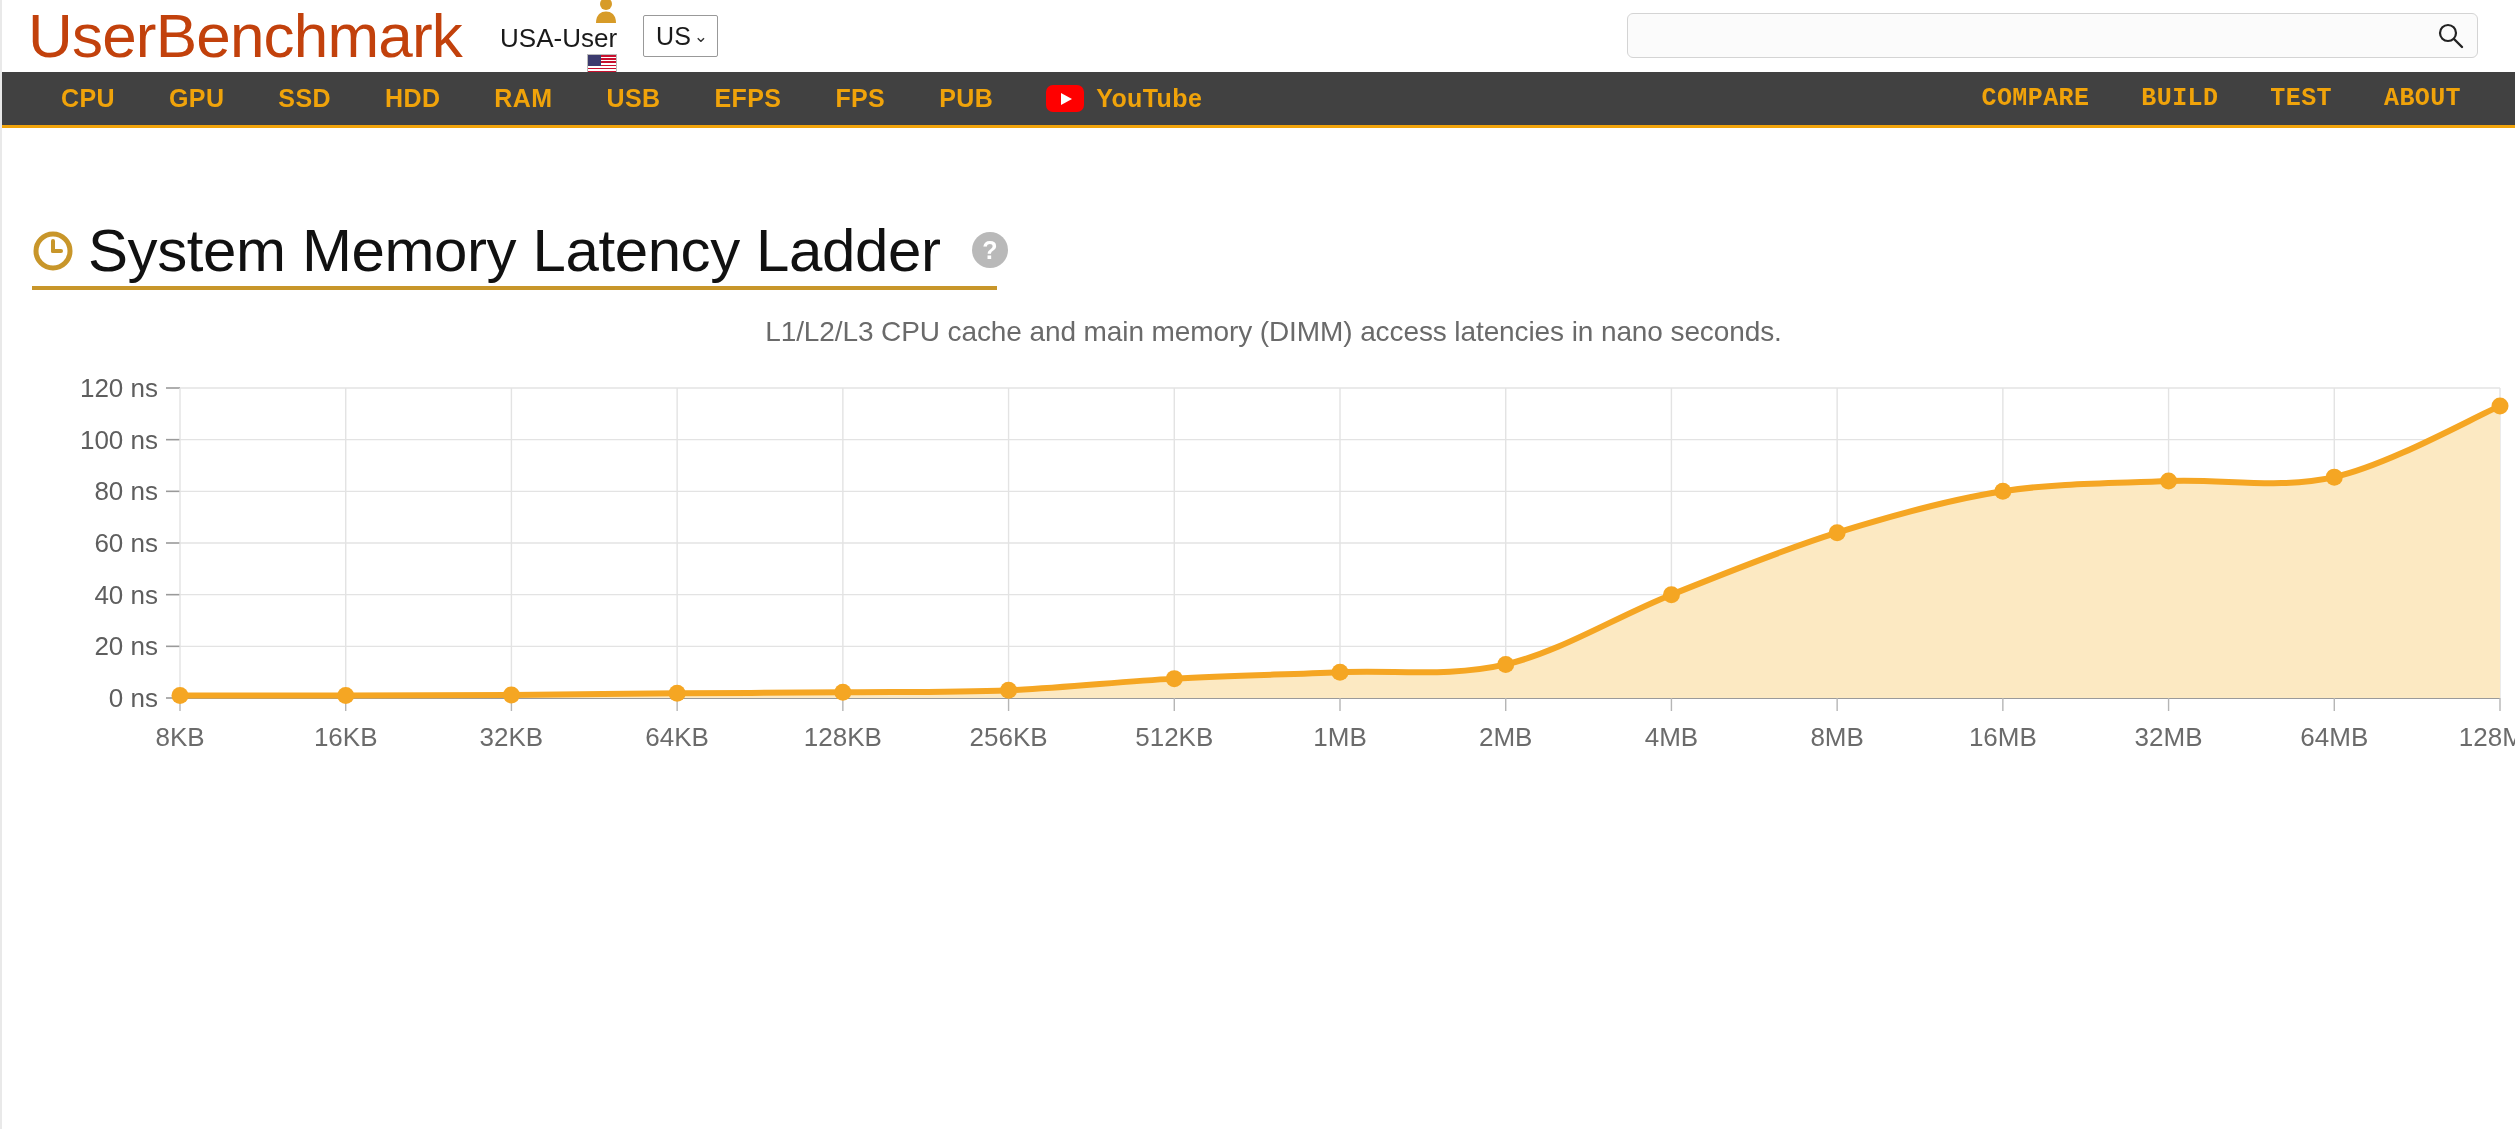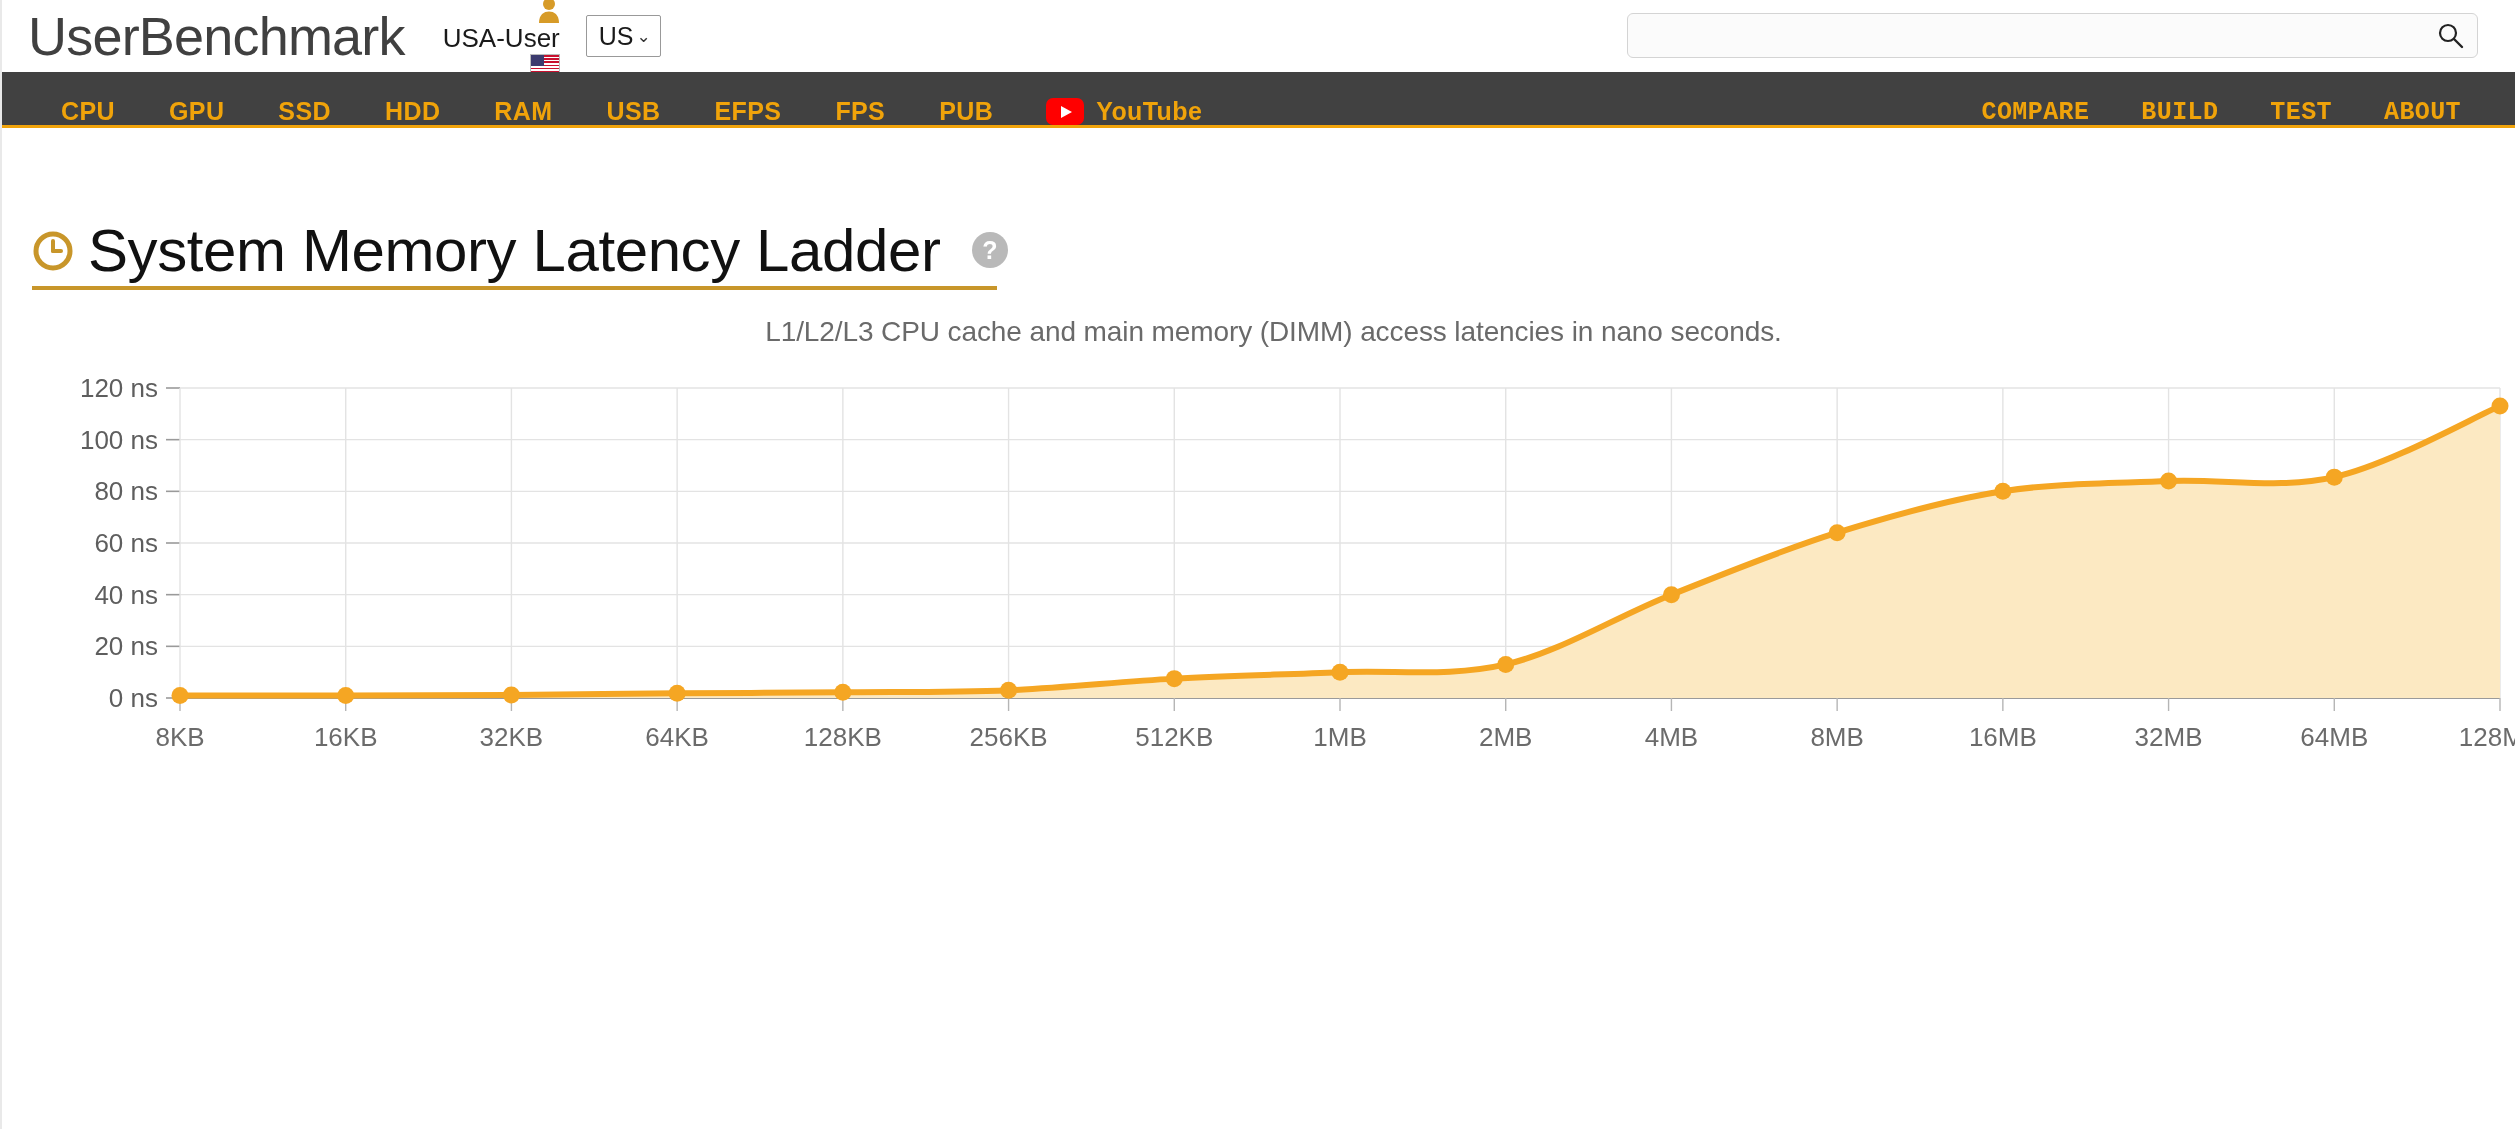--- a/index.html
+++ b/index.html
@@ -13,23 +13,23 @@
 
   
   .header {
     position: absolute; top: 0; left: 0;
     width: 2515px; height: 72px;
     background: #ffffff;
     display: flex; align-items: center;
   }
   .logo {
     margin-left: 28px;
-    font-size: 54px;
+    font-size: 62px;
     font-weight: 400;
-    color: #404040;
+    color: #c2410c;
     letter-spacing: -0.8px;
     line-height: 1;
     font-family: "Liberation Sans", sans-serif;
   }
   .user-block {
     display: flex; align-items: flex-end;
     margin-left: 38px;
     flex-direction: column;
   }
   .user-icon { width: 22px; height: 26px; display: block; }
@@ -89,21 +89,21 @@
     position: absolute; right: 14px; top: 9px;
     width: 27px; height: 27px;
   }
 
   
   .nav {
     position: absolute; top: 72px; left: 0;
     width: 2515px; height: 56px;
     background: #414141;
     border-bottom: 3px solid #f0a30a;
-    display: flex; align-items: flex-end;
+    display: flex; align-items: center;
   }
   .nav-left { display: flex; align-items: center; margin-left: 34px; gap: 0; }
   .nav-right { display: flex; align-items: center; margin-left: auto; margin-right: 28px; }
   .nav-item {
     color: #f0a30a;
     font-size: 25px;
     font-weight: bold;
     letter-spacing: 0.4px;
     padding: 0 27px;
     white-space: nowrap;

